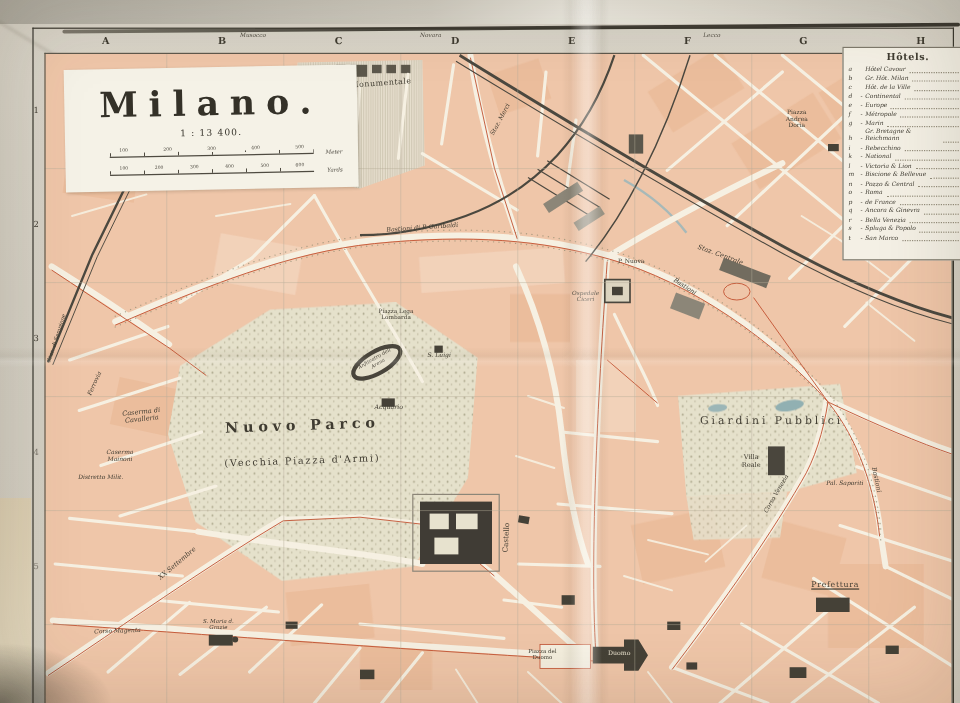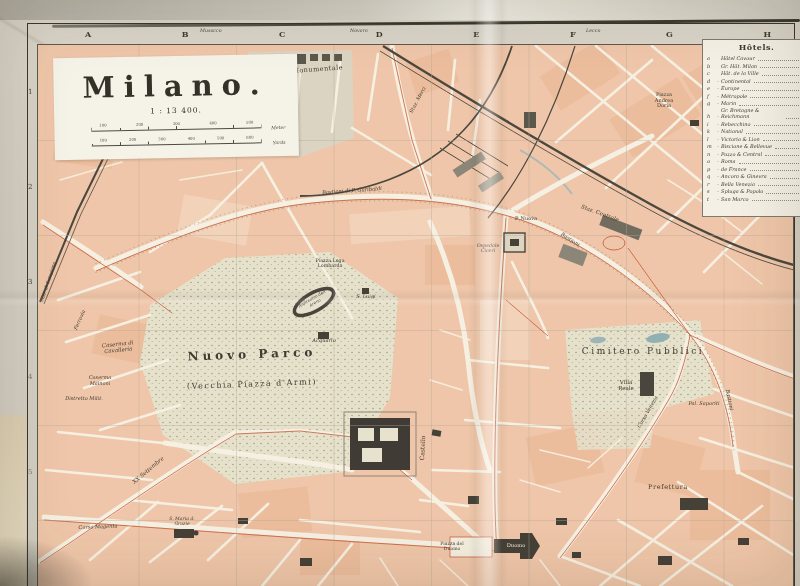--- a/index.html
+++ b/index.html
@@ -500,33 +500,33 @@
   <div class="lbl" style="left:729px;top:400px;font-size:5.2px;--r:78deg;">Bastioni</div>
   <div class="lbl" style="left:80px;top:320px;font-size:5px;--r:-66deg;">Ferrovia</div>
   <div class="lbl" style="left:48px;top:282px;font-size:4.6px;--r:-72deg;">Staz. di Sempione</div>
   <div class="lbl rm" style="left:252px;top:355px;font-size:12px;letter-spacing:4px;font-weight:600;--r:-2deg;">Nuovo Parco</div>
   <div class="lbl rm" style="left:252px;top:385px;font-size:8px;letter-spacing:1.5px;--r:-2deg;">(Vecchia Piazza d'Armi)</div>
   <div class="lbl rm" style="left:423px;top:448px;font-size:6px;--r:-87deg;">Castello</div>
   <div class="lbl" style="left:324px;top:341px;font-size:5.2px;">Acquario</div>
   <div class="lbl wrap" style="left:314px;top:301px;width:38px;font-size:4.2px;--r:-30deg;">Anfiteatro dell' Arena</div>
   <div class="lbl" style="left:366px;top:297px;font-size:5px;">S. Luigi</div>
   <div class="lbl rm wrap" style="left:330px;top:263px;width:44px;font-size:4.8px;">Piazza Lega Lombarda</div>
-  <div class="lbl rm" style="left:643px;top:351px;font-size:9px;letter-spacing:2.5px;">Cimitero Pubblici</div>
+  <div class="lbl rm" style="left:643px;top:351px;font-size:9px;letter-spacing:2.5px;">Giardini Pubblici</div>
   <div class="lbl rm wrap" style="left:626px;top:385px;width:24px;font-size:5.5px;">Villa Reale</div>
   <div class="lbl" style="left:704px;top:404px;font-size:5px;">Pal. Saporiti</div>
   <div class="lbl rm" style="left:526px;top:219px;font-size:5px;">P. Nuova</div>
   <div class="lbl wrap" style="left:488px;top:248px;width:32px;font-size:4.8px;">Ospedale Ciceri</div>
   <div class="lbl" style="left:648px;top:412px;font-size:5px;--r:-60deg;">Corso Venezia</div>
   <div class="lbl wrap" style="left:118px;top:347px;width:46px;font-size:5.5px;--r:-6deg;">Caserma di Cavalleria</div>
   <div class="lbl wrap" style="left:100px;top:381px;width:42px;font-size:5px;">Caserma Mainoni</div>
   <div class="lbl wrap" style="left:84px;top:399px;width:38px;font-size:5px;">Distretto Milit.</div>
   <div class="lbl" style="left:148px;top:470px;font-size:5.5px;--r:-40deg;">XX Settembre</div>
   <div class="lbl" style="left:98px;top:527px;font-size:5px;--r:-2deg;">Corso Magenta</div>
   <div class="lbl wrap" style="left:182px;top:521px;width:36px;font-size:4.6px;">S. Maria d. Grazie</div>
   <div class="lbl rm wrap" style="left:452px;top:546px;width:34px;font-size:4.6px;">Piazza del Duomo</div>
   <div class="lbl rm" style="left:516px;top:546px;font-size:5.2px;color:#ece5d2;">Duomo</div>
-  <div class="lbl rm" style="left:668px;top:488px;font-size:6.5px;letter-spacing:.6px;">Prefettura</div>
+  <div class="lbl rm" style="left:696px;top:488px;font-size:6.5px;letter-spacing:.6px;text-decoration:underline;">Prefettura</div>
 
   <div class="corner-shadow"></div>
   <div class="fold-v"></div>
   <div class="fold-h"></div>
   <div class="vignette"></div>
 </div>
 
 </body></html>

